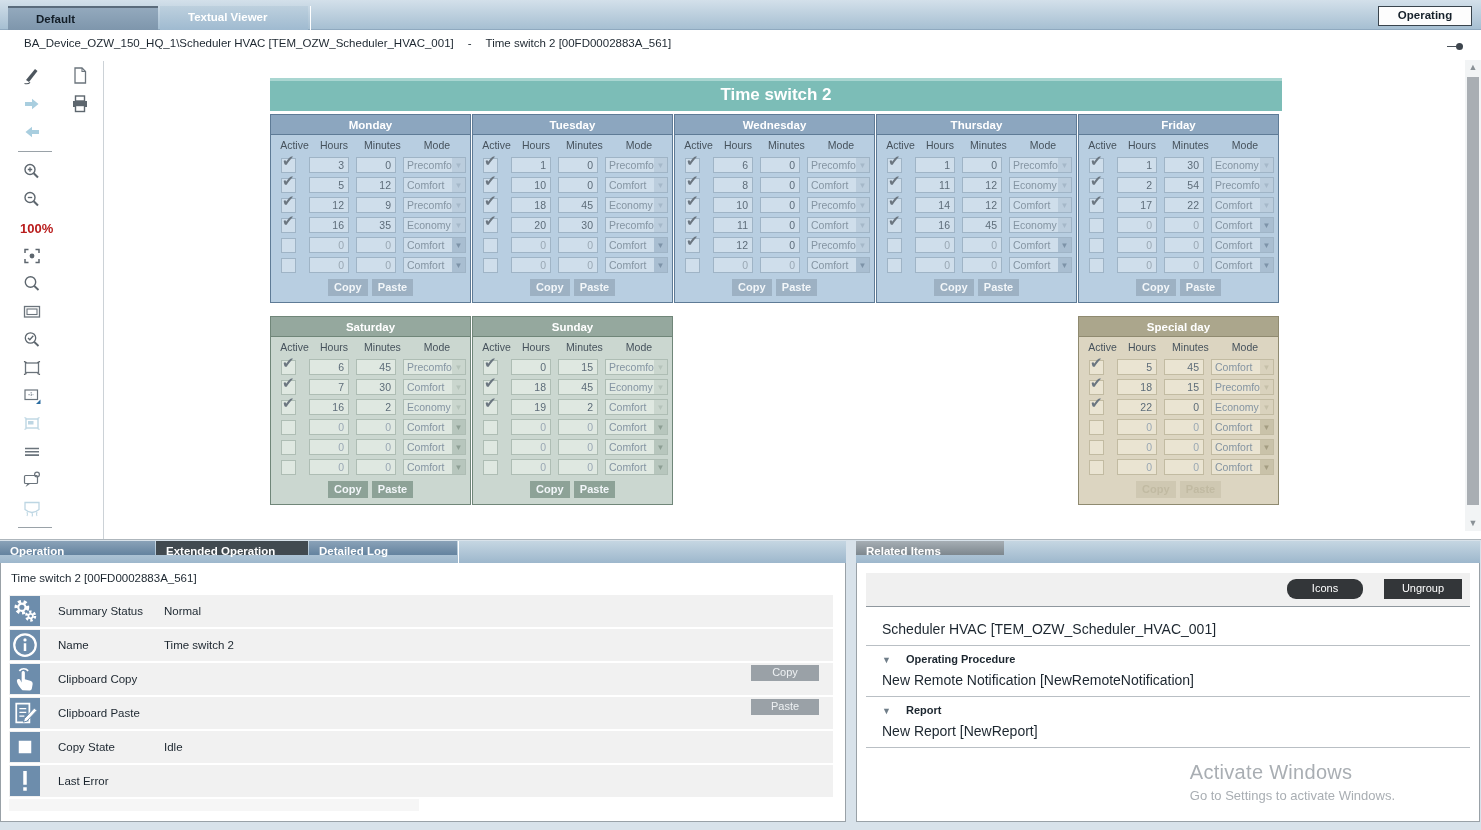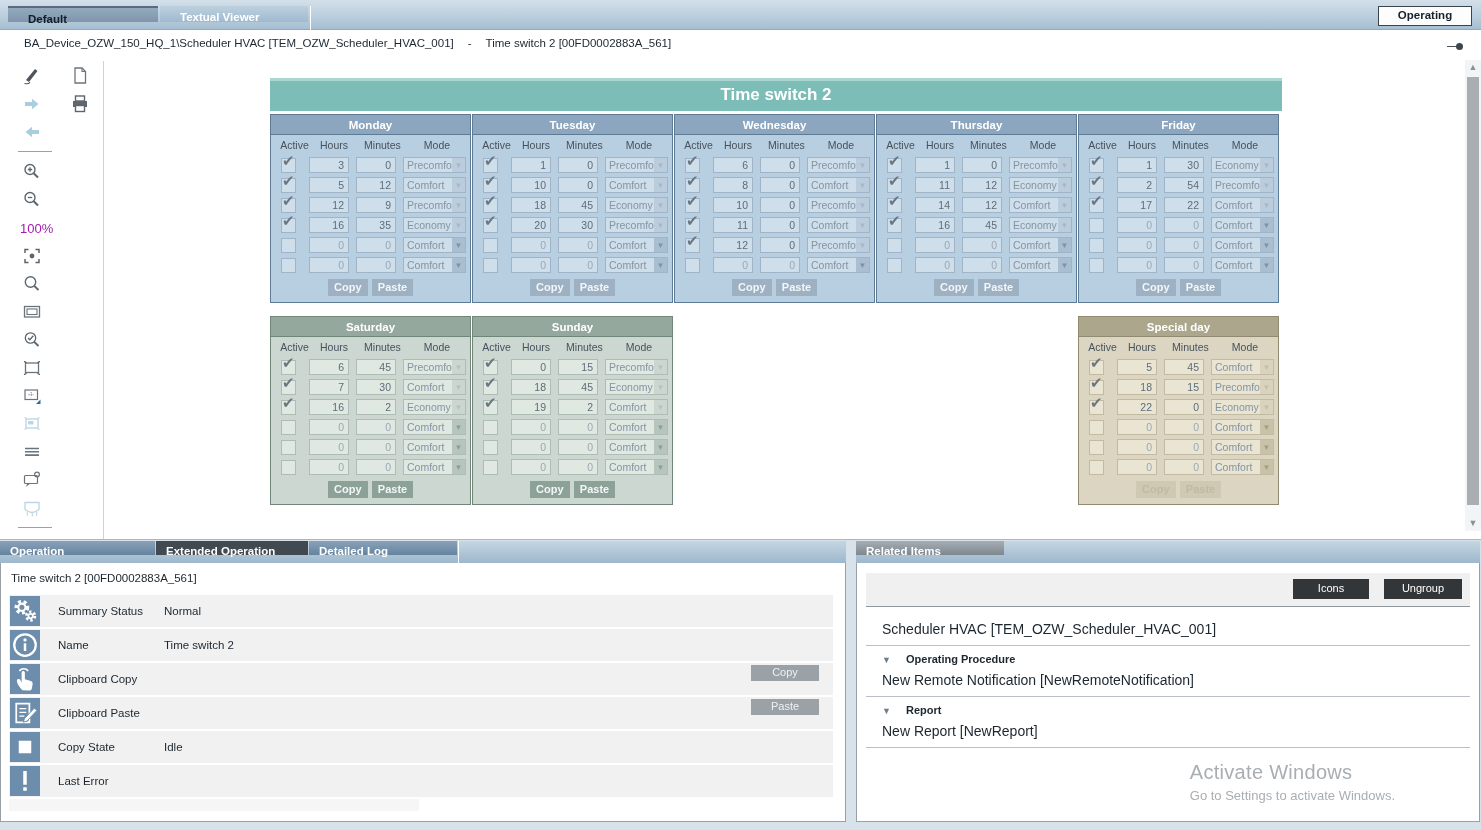--- a/index.html
+++ b/index.html
@@ -6,40 +6,40 @@
   html,body { margin:0; padding:0; }
   body {
     width:1481px; height:830px; position:relative; overflow:hidden;
     background:#d8e2ea; font-family:"Liberation Sans", sans-serif;
     -webkit-font-smoothing:antialiased;
   }
   
   #top-region { position:absolute; left:0; top:0; width:1481px; height:540px; background:#fff; border-bottom:1px solid #aeb6bc; }
   .tabbar { position:absolute; left:0; top:0; width:100%; height:30px;
     background:linear-gradient(#d3e0ea,#a6bfd2); border-bottom:1px solid #8fa9bf; }
-  .tab { position:absolute; top:6px; height:16px; font-size:11.5px; font-weight:bold; padding:5px 20px 0; cursor:default; }
+  .tab { position:absolute; top:6px; height:24px; font-size:11.5px; font-weight:bold; padding:5px 28px 0; cursor:default; }
   .tab-default { left:8px; width:150px; background:linear-gradient(#93a9bd,#7e96ac); color:#121d27; border-top:2px solid #5a6b7b; }
   .tab-textual { left:160px; width:148px; background:linear-gradient(#bdd0de,#9fbad0); color:#fff; }
   .tab-sep { position:absolute; left:310px; top:6px; width:1px; height:24px; background:#fff; }
   .operating-btn { position:absolute; right:9px; top:6px; width:94px; height:20px; background:#fdfdfd;
     border:1px solid #39444d; font-weight:bold; font-size:11.5px; color:#16212b; text-align:center; line-height:17px; }
   .breadcrumb-bar { position:absolute; top:30px; left:0; right:0; height:27px; background:#fff;
     font-size:11.5px; color:#1d2730; line-height:27px; padding-left:24px; white-space:nowrap; }
   .breadcrumb-bar .sep { display:inline-block; margin:0 14px; }
   .pin-icon { position:absolute; right:18px; top:43px; width:16px; height:7px; }
   .pin-icon .pin-line { position:absolute; left:0; top:3px; width:9px; height:1px; background:#4a525a; }
   .pin-icon .pin-dot { position:absolute; right:0; top:0; width:7px; height:7px; border-radius:50%; background:#3d454d; }
 
   
   .main-area { position:absolute; top:57px; left:0; right:0; bottom:0; }
   .toolbar { position:absolute; left:0; top:4px; width:104px; bottom:0; border-right:1px solid #ccd2d7; padding-top:4px; }
   .tb-row { display:flex; gap:24px; padding-left:20px; margin-bottom:6px; align-items:center; min-height:22px; }
   .tb-icon { width:24px; height:22px; }
   .tb-icon svg { width:24px; height:22px; display:block; }
-  .tb-zoom { font-size:13px; font-weight:normal; color:#a21caf; }
+  .tb-zoom { font-size:13px; font-weight:bold; color:#b91c1c; }
   .tb-divider { width:34px; height:1px; background:#9aa2a8; margin:8px 0 9px 18px; }
 
   .canvas { position:absolute; left:105px; top:0; right:17px; bottom:0; background:#fff; }
   .ts-title { position:absolute; left:165px; top:21px; width:1012px; height:33px; background:#7cbdb7;
     border-top:3px solid #a9d6d1; color:#fff; font-weight:bold; font-size:17px; text-align:center; line-height:27px; }
   .day-row-1 { position:absolute; left:165px; top:57px; display:flex; }
   .day-row-2 { position:absolute; left:165px; top:259px; display:flex; }
   .special-slot { position:absolute; left:973px; top:259px; display:flex; }
 
   .day-table { width:201px; border:1px solid var(--bdr); background:var(--bg); margin-right:1px; height:189px; }
@@ -89,21 +89,21 @@
   .op-icon { position:absolute; left:1px; top:1px; width:30px; height:30px; background:#6d8dac; }
   .op-icon svg { width:30px; height:30px; display:block; }
   .op-label { position:absolute; left:49px; top:10px; font-size:11.5px; color:#1c262f; }
   .op-value { position:absolute; left:155px; top:10px; font-size:11.5px; color:#1c262f; }
   .op-btn { position:absolute; right:14px; top:2px; width:68px; height:16px; background:#9aa1a7; color:#eef1f3;
     font-size:11px; text-align:center; line-height:15px; }
   .op-row-empty { margin:0 12px 0 8px; height:12px; width:410px; background:#f6f6f6; }
 
   .ri-toolstrip { position:relative; margin:10px 9px 0 9px; height:34px; background:#f0f0f0; border-bottom:1px solid #8f979e; }
   .ri-btn { position:absolute; top:6px; height:20px; background:#333639; color:#fff; font-size:11px; text-align:center; line-height:19px; }
-  .ri-btn-icons { right:101px; width:76px; }
+  .ri-btn-icons { right:107px; width:76px;border-radius:9px; }
   .ri-btn-ungroup { right:8px; width:78px; }
   .ri-sections { margin:0 9px; }
   .ri-section { border-bottom:1px solid #b9bfc4; padding:7px 0 8px 16px; }
   .ri-sec-hdr { font-size:11px; font-weight:bold; color:#1c262f; }
   .ri-tri { display:inline-block; font-size:9px; color:#6f7d88; width:24px; font-weight:normal; }
   .ri-item { margin-top:7px; font-size:14px; color:#1c262f; }
   .watermark { position:absolute; right:84px; bottom:18px; color:#a9aeb3; text-align:left; }
   .watermark .wm1 { font-size:20px; letter-spacing:.3px; }
   .watermark .wm2 { font-size:13px; margin-top:4px; }
 </style>

